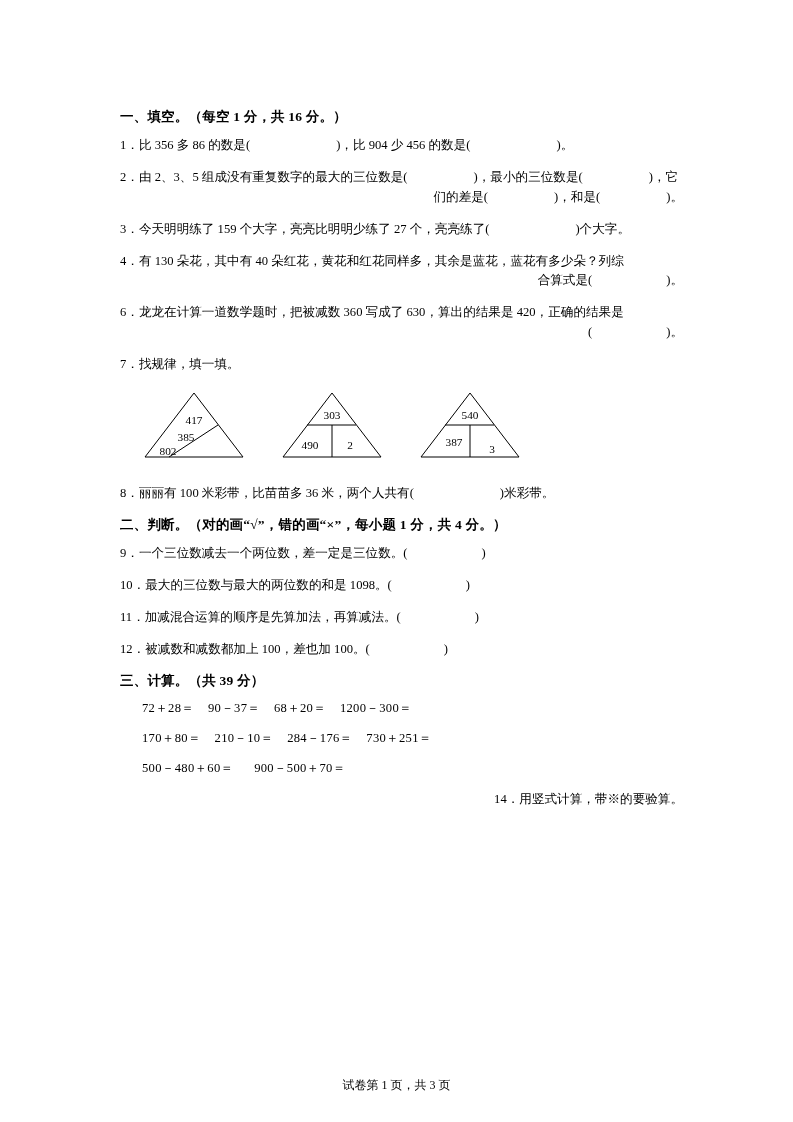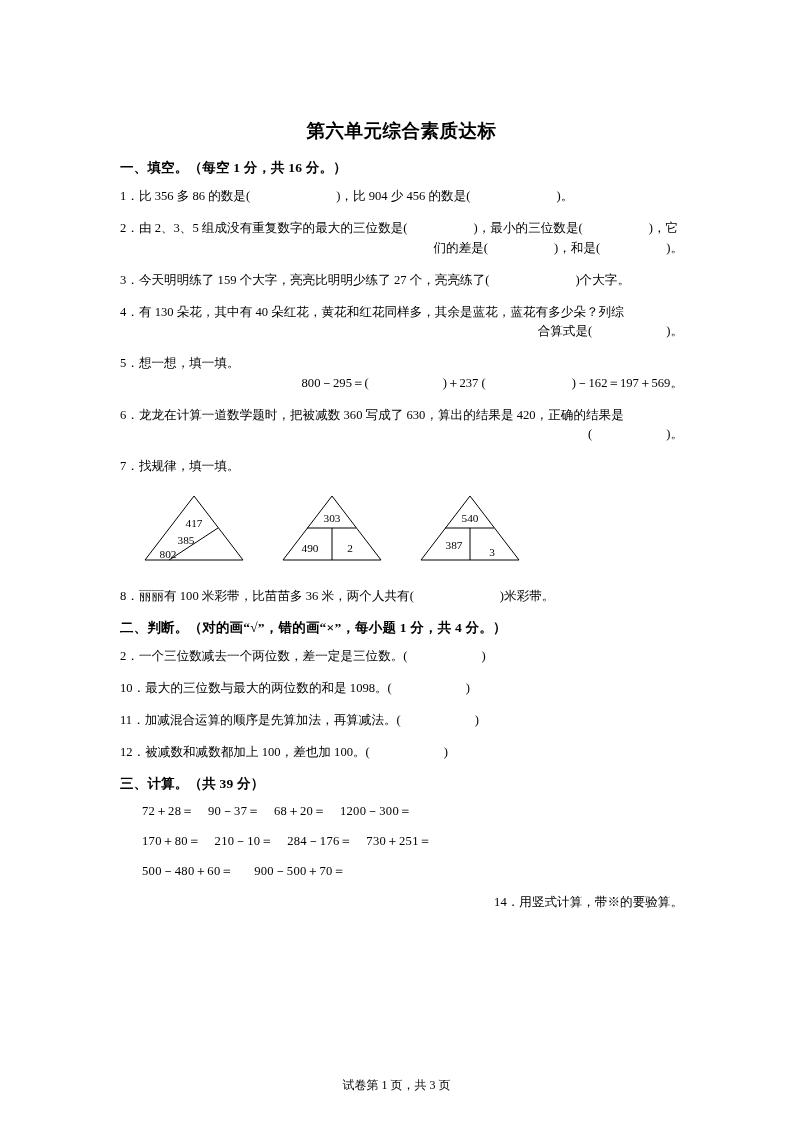--- a/index.html
+++ b/index.html
@@ -81,21 +81,20 @@
     bottom: 28px;
     text-align: center;
     font-size: 12px;
   }
 </style>
 </head>
 <body>
 
 <div class="page">
 
-  <div class="doc-title">第六单元综合素质达标</div>
 
   <div class="section-head">一、填空。（每空 1 分，共 16 分。）</div>
 
   <div class="q">
     <span>1．比 356 多 86 的数是(</span><span class="blank-xl"></span><span>)，比 904 少 456 的数是(</span><span class="blank-xl"></span><span>)。</span>
   </div>
 
   <div class="q">
     <span>2．由 2、3、5 组成没有重复数字的最大的三位数是(</span><span class="blank-md"></span><span>)，最小的三位数是(</span><span class="blank-md"></span><span>)，它</span>
     <span class="cont"><span>们的差是(</span><span class="blank-md"></span><span>)，和是(</span><span class="blank-md"></span><span>)。</span></span>
@@ -103,24 +102,20 @@
 
   <div class="q">
     <span>3．今天明明练了 159 个大字，亮亮比明明少练了 27 个，亮亮练了(</span><span class="blank-xl"></span><span>)个大字。</span>
   </div>
 
   <div class="q">
     <span>4．有 130 朵花，其中有 40 朵红花，黄花和红花同样多，其余是蓝花，蓝花有多少朵？列综</span>
     <span class="cont"><span>合算式是(</span><span class="blank-lg"></span><span>)。</span></span>
   </div>
 
-  <div class="q">
-    <span>5．想一想，填一填。</span>
-    <span class="cont"><span>800－295＝(</span><span class="blank-lg"></span><span>)＋237  (</span><span class="blank-xl"></span><span>)－162＝197＋569。</span></span>
-  </div>
 
   <div class="q">
     <span>6．龙龙在计算一道数学题时，把被减数 360 写成了 630，算出的结果是 420，正确的结果是</span>
     <span class="cont" style="margin-left:0"><span>(</span><span class="blank-lg"></span><span>)。</span></span>
   </div>
 
   <div class="q">
     <span>7．找规律，填一填。</span>
   </div>
 
@@ -161,21 +156,21 @@
 
   </div>
 
   <div class="q">
     <span>8．丽丽有 100 米彩带，比苗苗多 36 米，两个人共有(</span><span class="blank-xl"></span><span>)米彩带。</span>
   </div>
 
   <div class="section-head">二、判断。（对的画“√”，错的画“×”，每小题 1 分，共 4 分。）</div>
 
   <div class="q">
-    <span>2．一个三位数减去一个两位数，差一定是三位数。(</span><span class="blank-lg"></span><span>)</span>
+    <span>9．一个三位数减去一个两位数，差一定是三位数。(</span><span class="blank-lg"></span><span>)</span>
   </div>
 
   <div class="q">
     <span>10．最大的三位数与最大的两位数的和是 1098。(</span><span class="blank-lg"></span><span>)</span>
   </div>
 
   <div class="q">
     <span>11．加减混合运算的顺序是先算加法，再算减法。(</span><span class="blank-lg"></span><span>)</span>
   </div>
 

